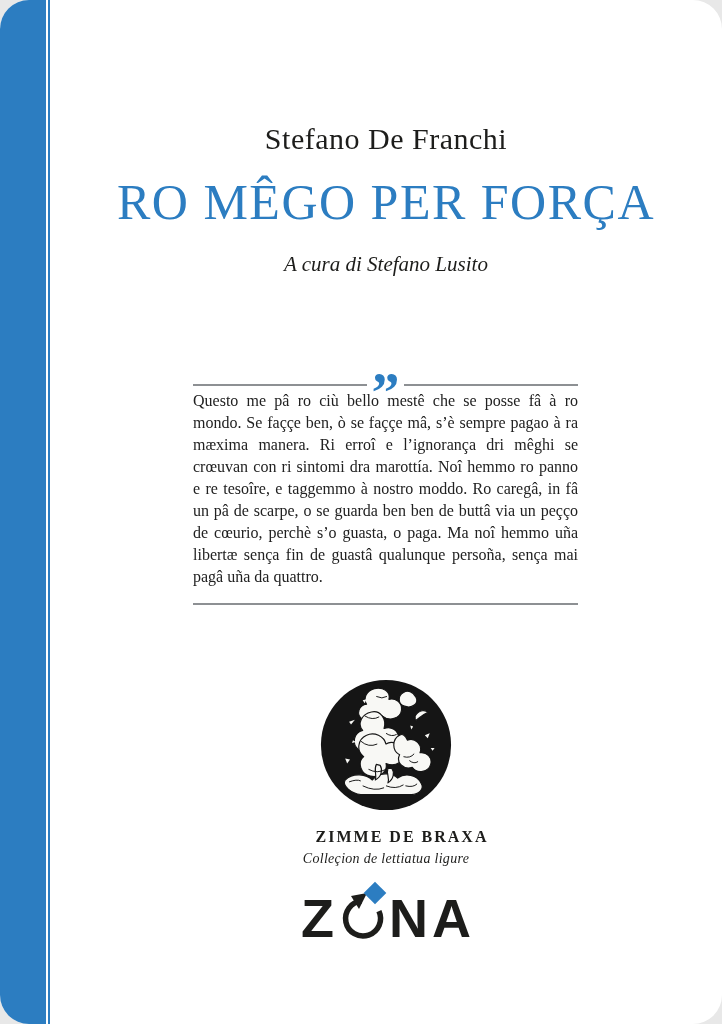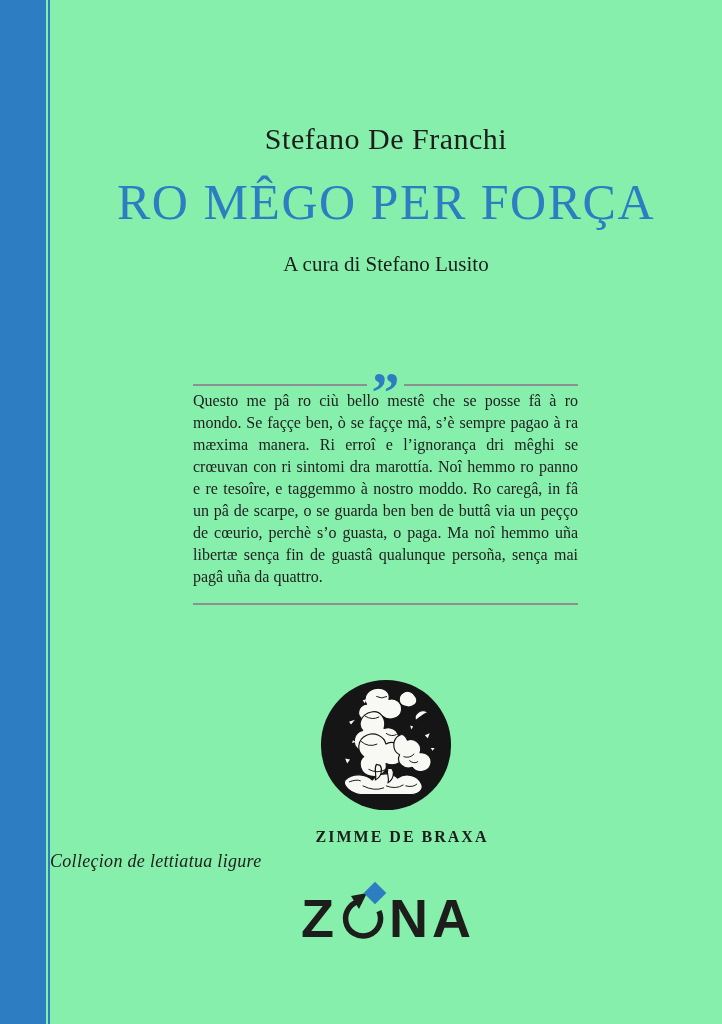--- a/index.html
+++ b/index.html
@@ -1,37 +1,37 @@
 <!DOCTYPE html>
 <html style="--accent: #2c7dc1;"><head>
 <meta charset="utf-8">
 <style>
   html,body{margin:0;padding:0;background:#e8e8e8;}
   .page{
-    position:relative;width:722px;height:1024px;background:#86efac;
-    font-family:"Liberation Serif",serif;overflow:hidden;margin:0 auto;
+    position:relative;width:722px;height:1024px;background:#ffffff;
+    font-family:"Liberation Serif",serif;overflow:hidden;margin:0 auto;border-radius:29px;
   }
   
   .stripe{position:absolute;left:0;top:0;width:46px;height:100%;background:var(--accent,#2c7dc1);}
   .pinstripe{position:absolute;left:48px;top:0;width:2px;height:100%;background:var(--accent,#2c7dc1);}
   
   .content{position:absolute;left:50px;top:0;width:672px;height:100%;}
   .author{
     position:absolute;top:122px;left:0;width:100%;text-align:center;
     font-size:30px;color:#1d1d1b;letter-spacing:0.5px;
   }
   .title{
     position:absolute;top:172px;left:0;width:100%;text-align:center;
     font-size:50px;line-height:60px;color:var(--accent,#2c7dc1);letter-spacing:1.5px;
     font-weight:400;
     font-family:Liberation Serif, serif;
   }
   .subtitle{
     position:absolute;top:252px;left:0;width:100%;text-align:center;
-    font-size:21px;color:#1d1d1b;
+    font-size:21px;font-style:italic;color:#1d1d1b;
   }
   
   .quote{position:absolute;left:143px;top:371px;width:385px;height:240px;}
   .qrow{position:absolute;top:0;left:0;width:100%;height:28px;display:flex;align-items:center;}
   .qrule{flex:1;height:1.5px;background:#8d9093;}
   .qmark-box{width:37px;height:28px;position:relative;flex:none;}
   .qmark{
     position:absolute;left:0;right:0;top:-6px;text-align:center;
     font-size:56px;line-height:1;font-weight:700;color:var(--accent,#2c7dc1);
     font-family:"Liberation Serif",serif;
@@ -42,22 +42,22 @@
     text-align:justify;text-align-last:left;hyphens:none;
   }
   .qrule-bottom{position:absolute;top:232px;left:0;width:100%;height:1.5px;background:#8d9093;}
   
   .emblem{position:absolute;left:268px;top:677px;width:136px;height:136px;}
   .series-name{
     position:absolute;top:828px;left:16px;width:100%;text-align:center;
     font-size:16px;font-weight:700;letter-spacing:2px;color:#1d1d1b;
   }
   .series-tagline{
-    position:absolute;top:851px;left:0;width:100%;text-align:left;
-    font-size:18px;font-style:italic;color:#1d1d1b;letter-spacing:0.3px;
+    position:absolute;top:851px;left:0;width:100%;text-align:center;
+    font-size:14px;font-style:italic;color:#1d1d1b;letter-spacing:0.3px;
   }
   
   .logo{position:absolute;top:881px;left:50%;margin-left:-85px;width:170px;height:62px;}
   .logo text{
     font-family:"Liberation Sans",sans-serif;font-weight:700;font-size:54px;fill:#1d1d1b;
   }
 </style>
 </head>
 <body>
 

